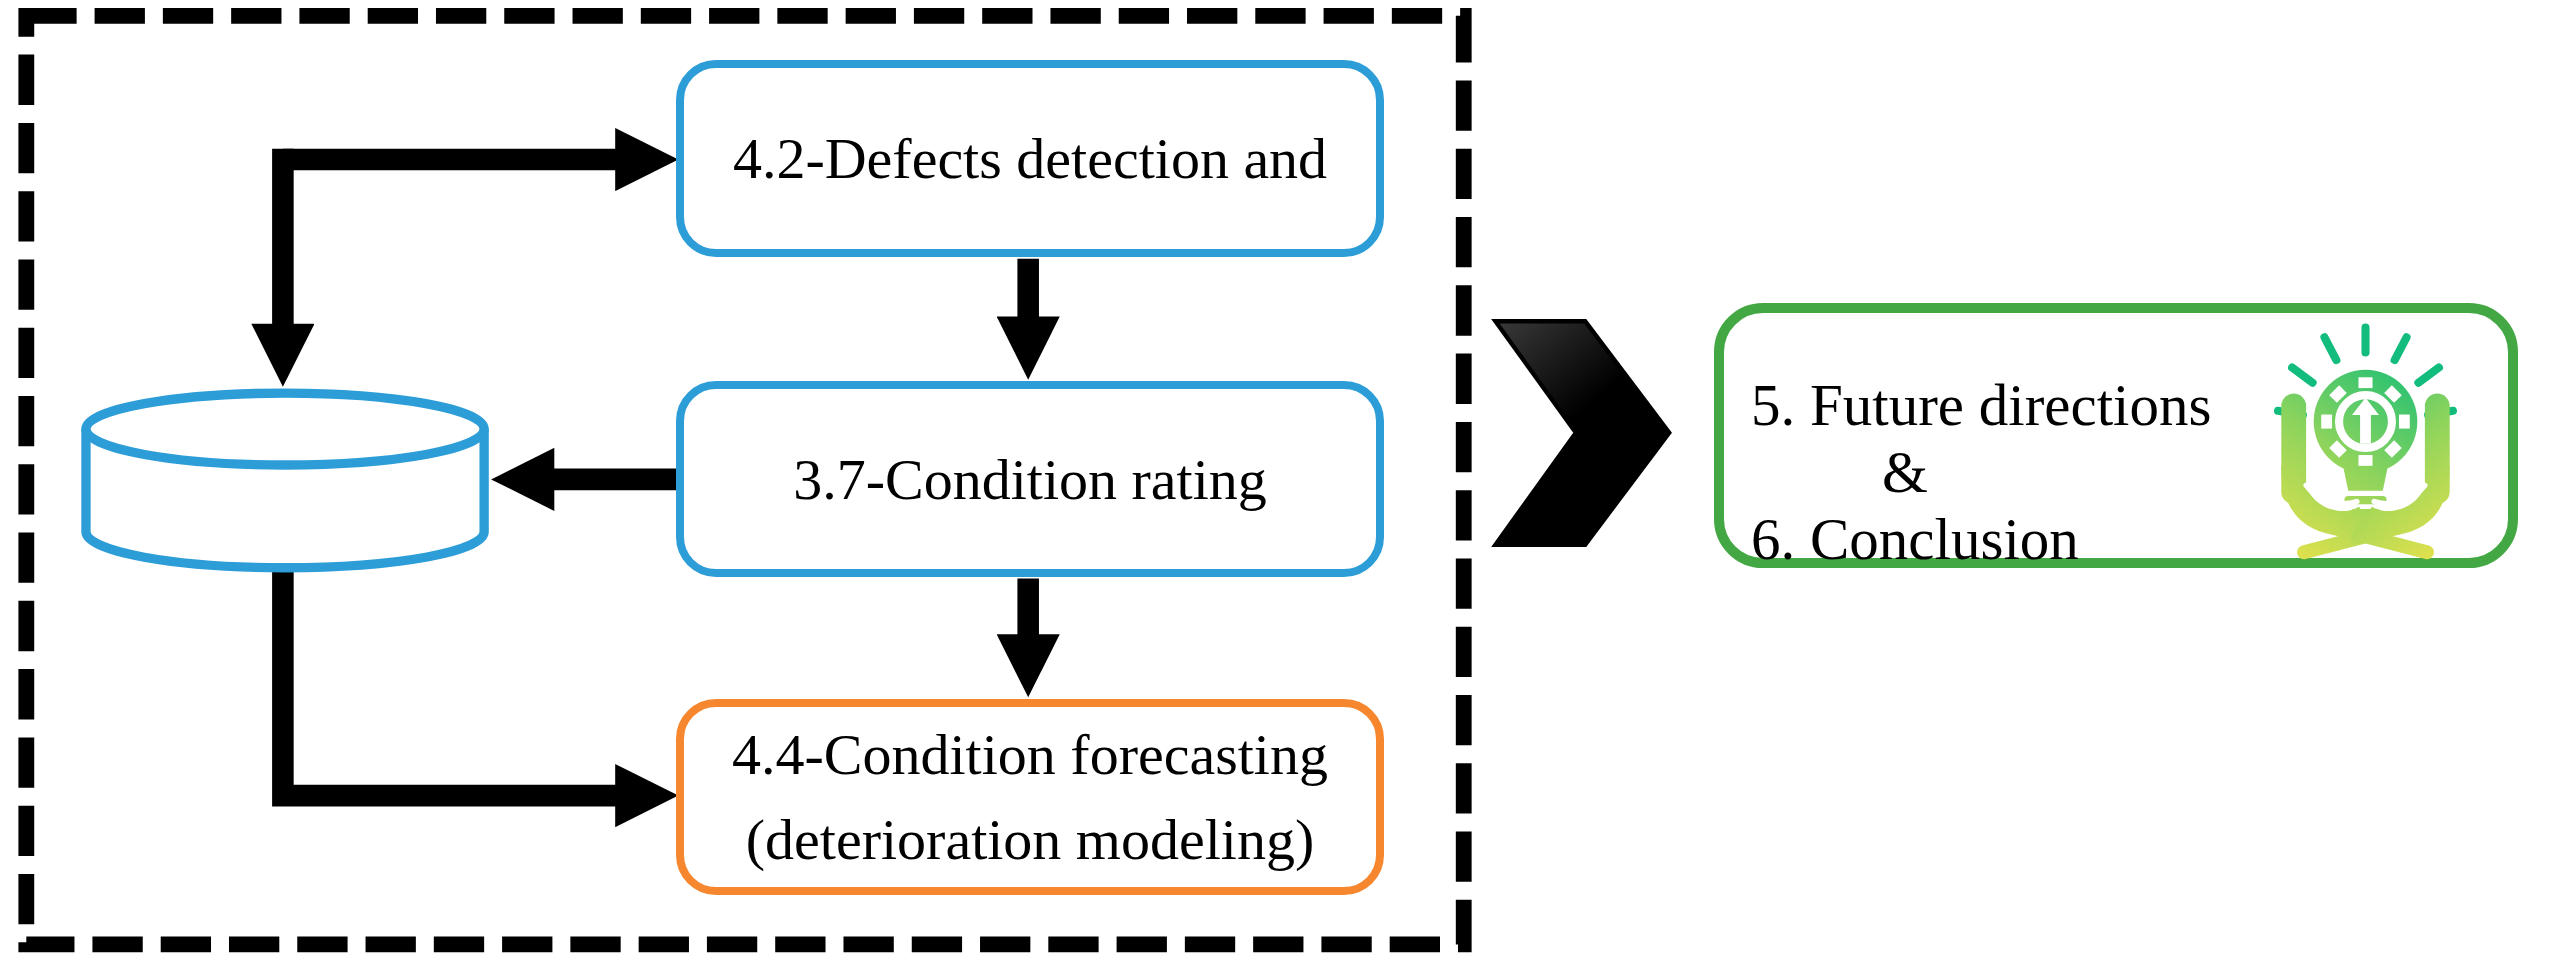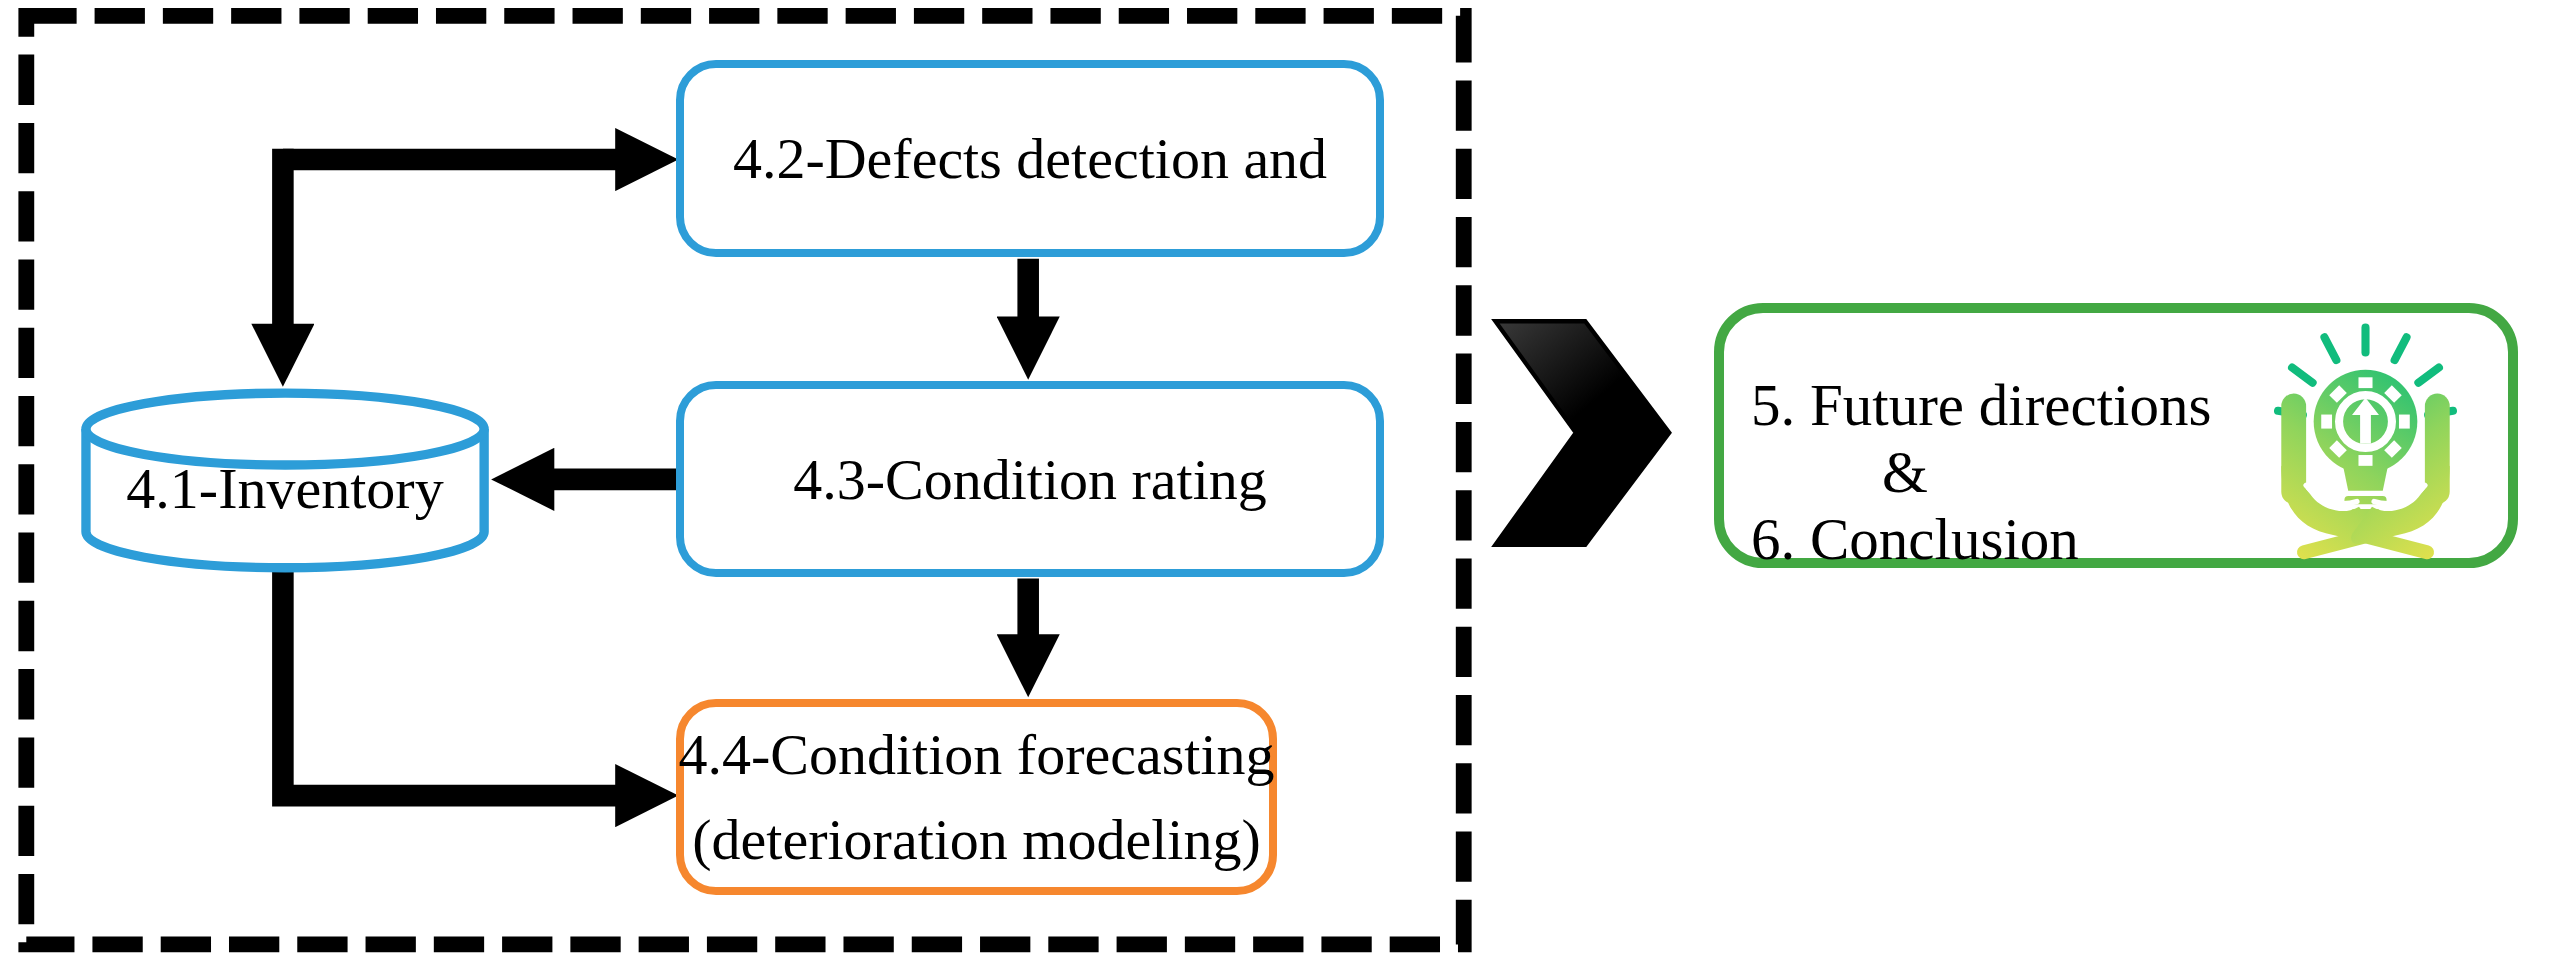--- a/index.html
+++ b/index.html
@@ -19,21 +19,21 @@
     display:flex;flex-direction:column;
     align-items:center;justify-content:center;
     text-align:center;
     font-size:58px;line-height:85px;
     white-space:nowrap;
   }
   .node.blue{border:8px solid #2D9DD8;border-radius:40px;}
   .node.orange{border:8px solid #F6872E;border-radius:40px;}
   .box42{left:676px;top:60px;width:708px;height:197px;}
   .box43{left:676px;top:381px;width:708px;height:196px;}
-  .box44{left:676px;top:699px;width:601px;height:196px;}
+  .box44{left:676px;top:699px;width:708px;height:196px;}
   .cyl-label{
     position:absolute;left:86px;top:444px;width:398px;height:89px;
     display:flex;align-items:center;justify-content:center;
     font-size:58px;white-space:nowrap;
   }
   .greenbox{
     position:absolute;left:1714px;top:303px;width:804px;height:265px;
     box-sizing:border-box;border:10px solid #43A843;border-radius:49px;
     background:#fff;
   }
@@ -77,29 +77,28 @@
     </g>
 
     <polygon points="2080,447 2205,447 2322,602 2205,758 2080,758 2192,602" fill="url(#chevGrad)" stroke="#000" stroke-width="6"></polygon>
   </svg>
 
   <div class="node blue box42">
     <div>4.2-Defects detection and</div>
   </div>
 
   <div class="node blue box43">
-    <div>4.3-Condition rating</div>
+    <div>3.7-Condition rating</div>
   </div>
 
   <div class="node orange box44">
     <div>4.4-Condition forecasting</div>
     <div>(deterioration modeling)</div>
   </div>
 
-  <div class="cyl-label">4.1-Inventory</div>
 
   <div class="greenbox"></div>
   <div class="green-text">
     <div>5. Future directions</div>
     <div class="amp-line">&amp;</div>
     <div>6. Conclusion</div>
   </div>
 
   <div class="icon-wrap">
     <svg width="227" height="244" viewBox="0 0 420 452">

